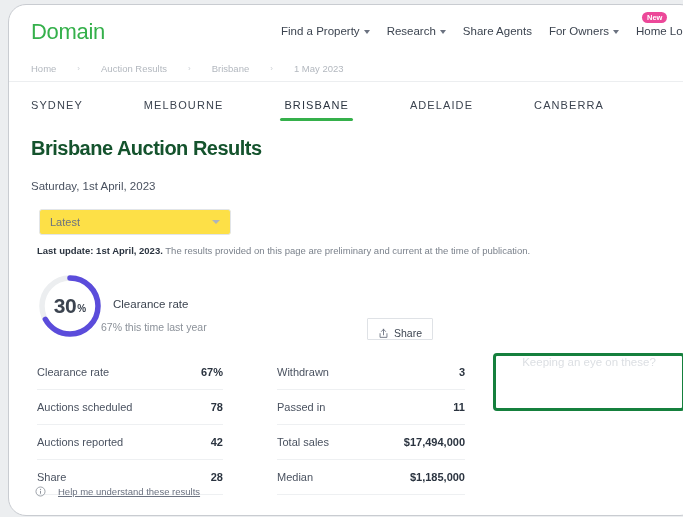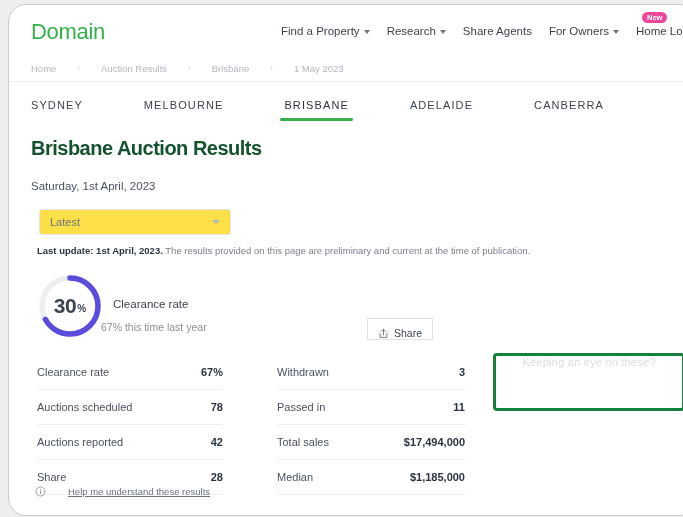--- a/index.html
+++ b/index.html
@@ -253,21 +253,21 @@
   .stat-label { color: #4a5260; }
   .stat-value { color: #2b3440; font-weight: 700; }
 
   
   .help {
     position: absolute;
     left: 26px;
     top: 481px;
     display: flex;
     align-items: center;
-    gap: 22px;
+    gap: 12px;
   }
   .help-text {
     font-size: 9.5px;
     color: #6b7280;
     text-decoration: underline;
   }
 
   
   .side-card {
     position: absolute;

